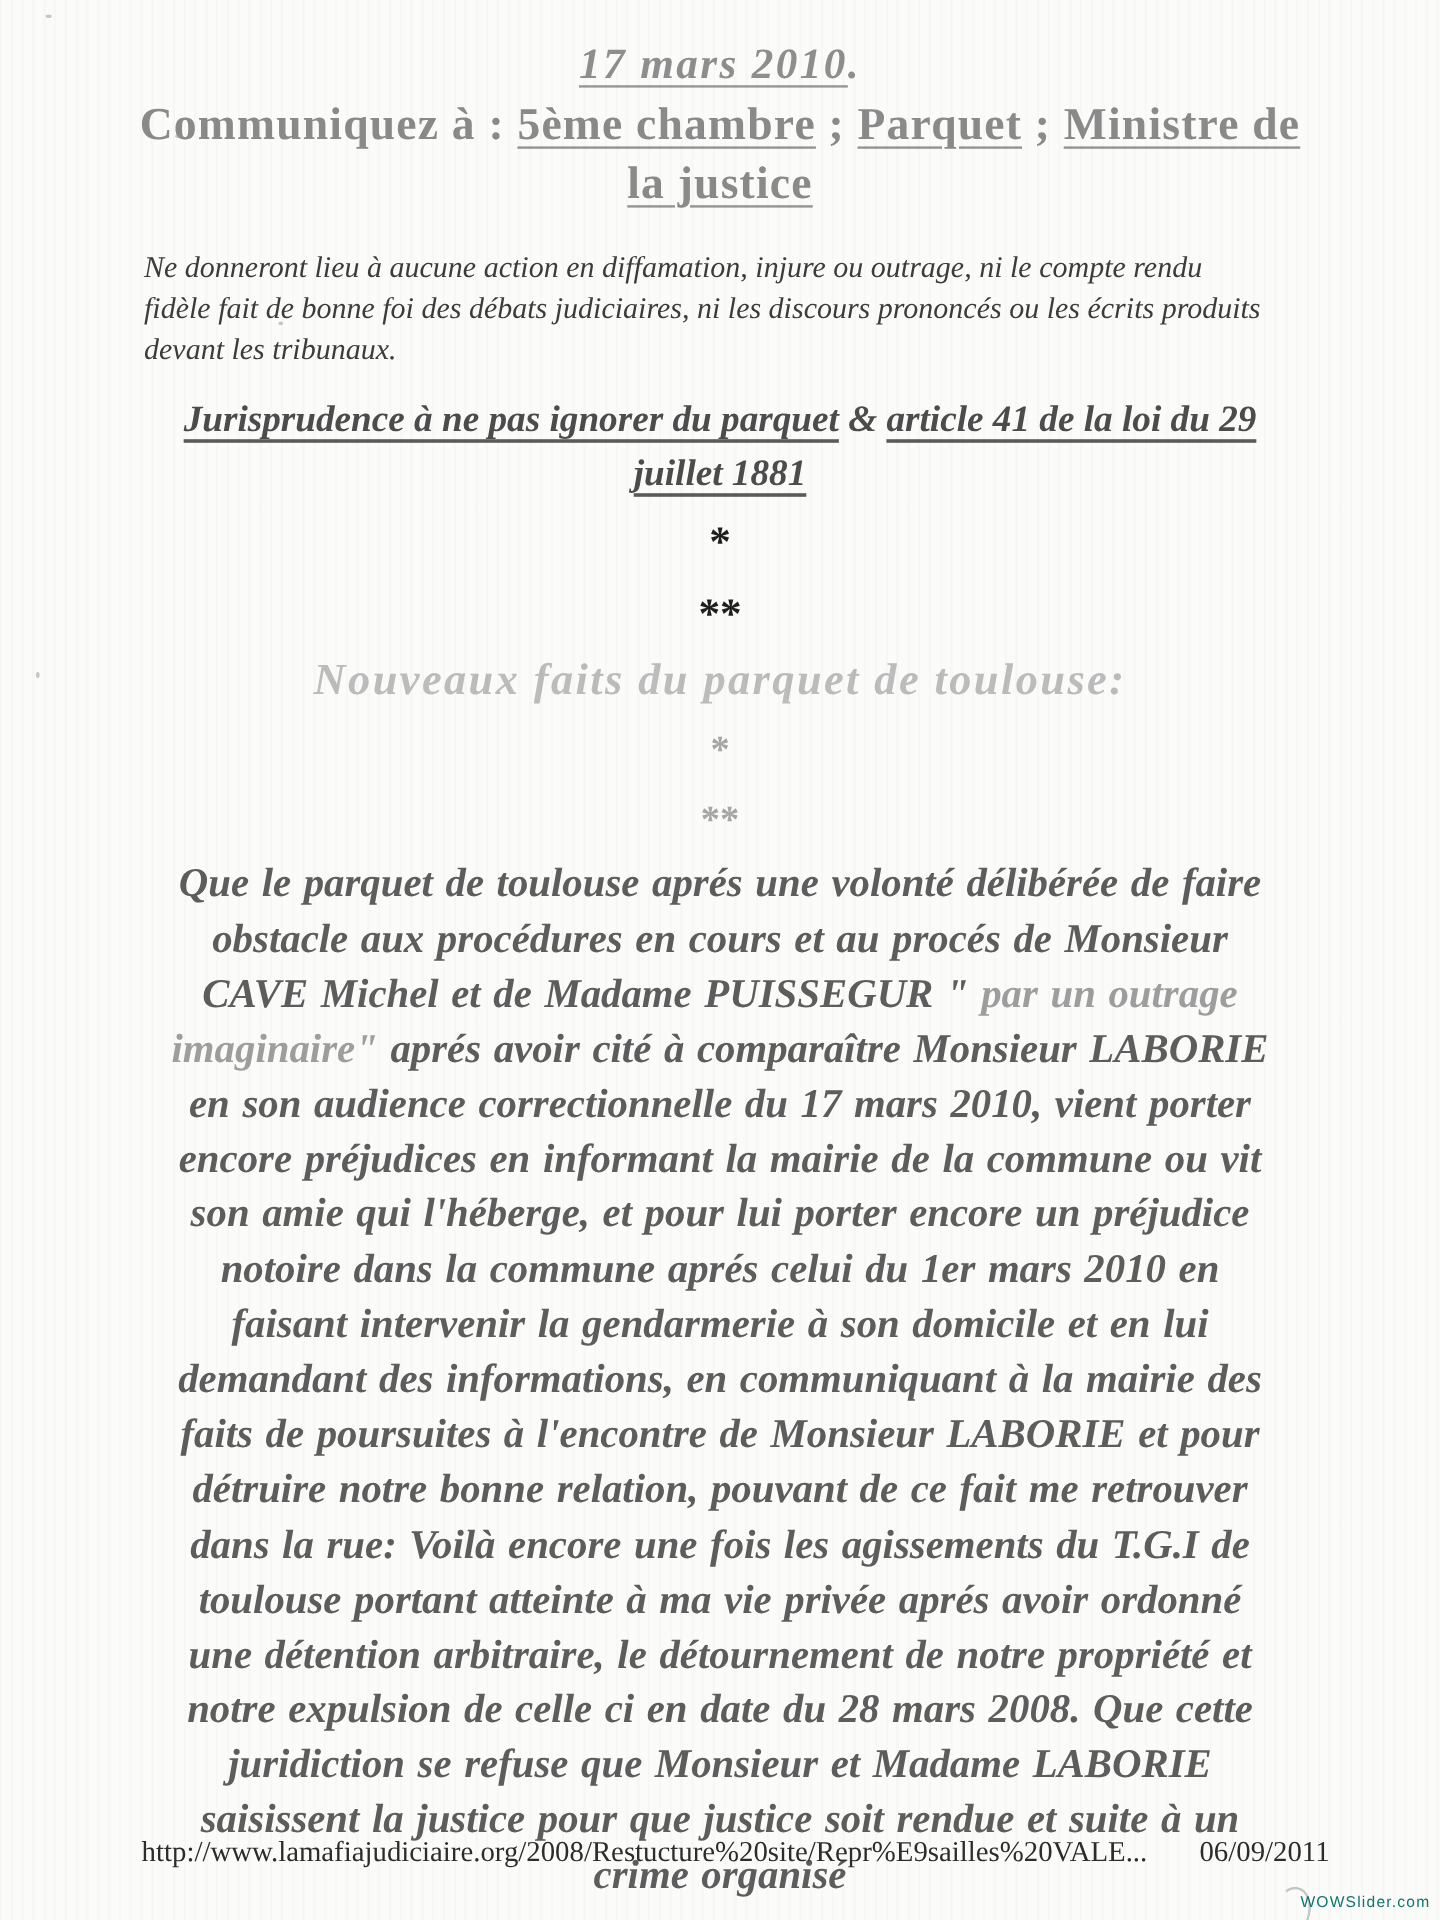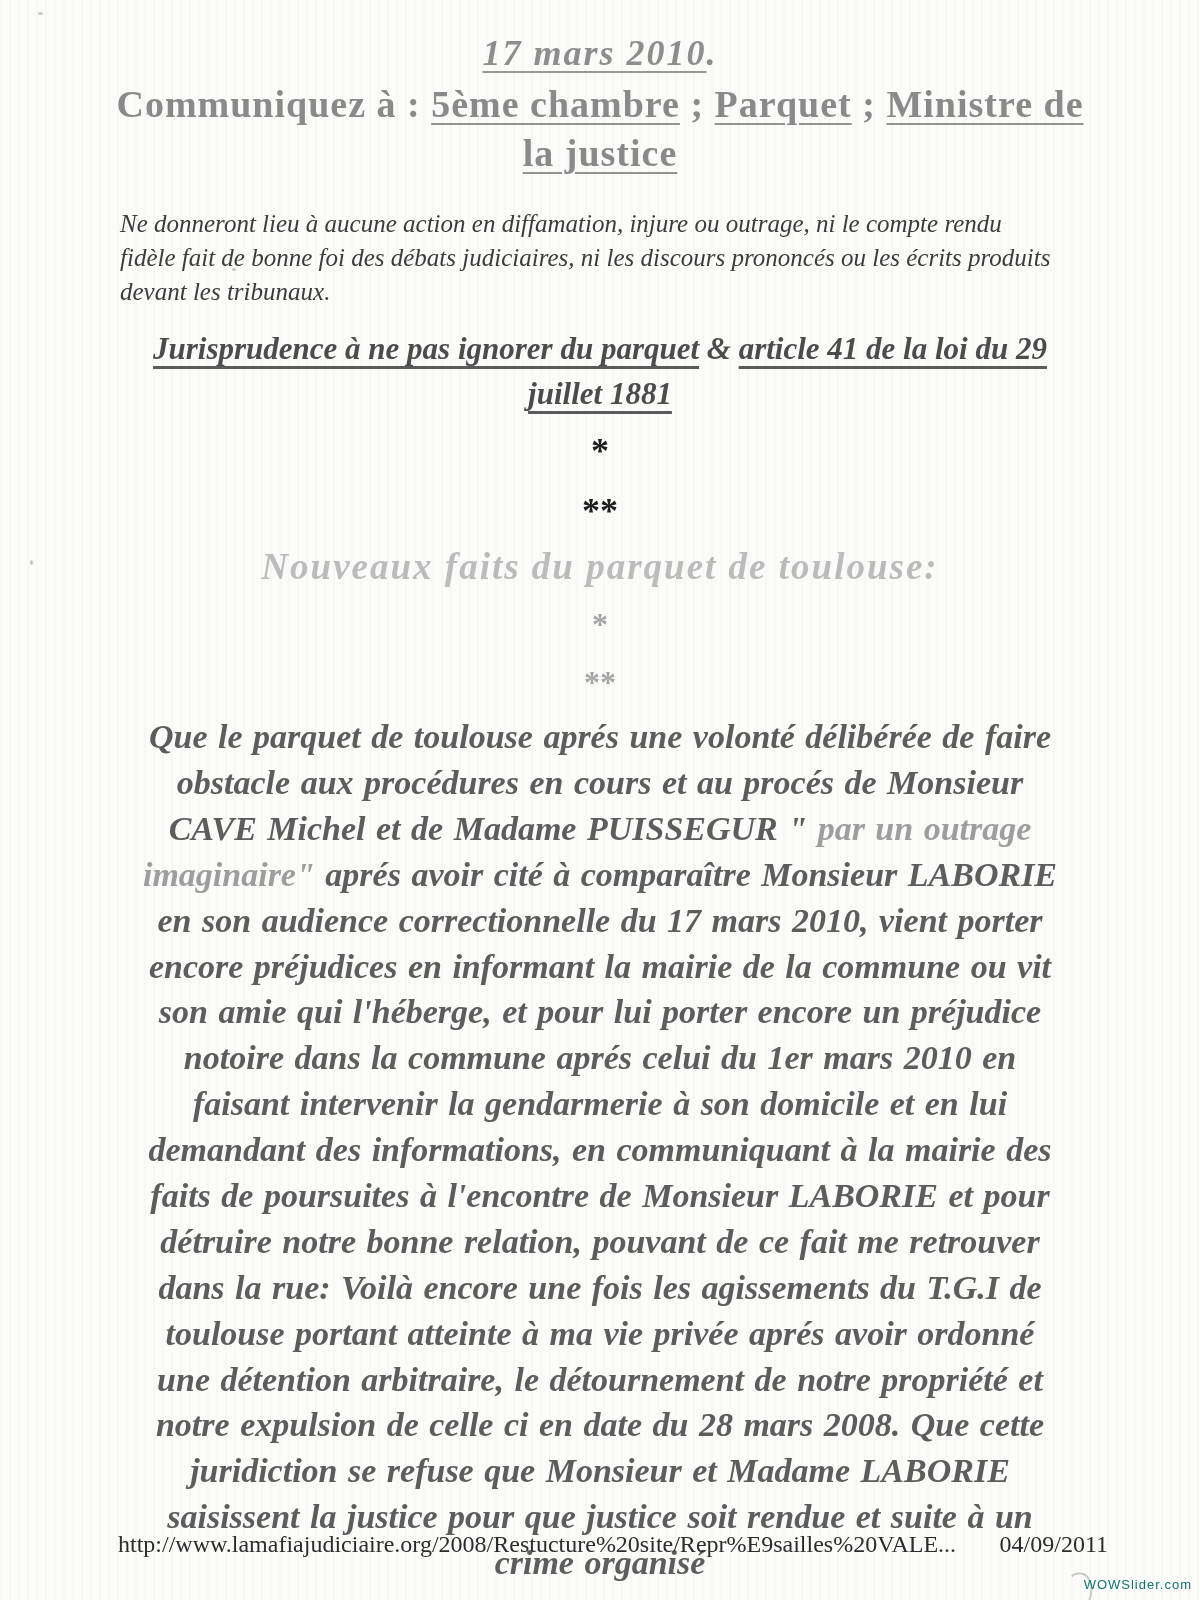--- a/index.html
+++ b/index.html
@@ -171,20 +171,20 @@
 
   <div class="subheading">Nouveaux faits du parquet de toulouse:</div>
 
   <div class="star light st3">*</div>
   <div class="star light st4">**</div>
 
   <p class="body-par"><span>Que le parquet de toulouse aprés une volonté délibérée de faire obstacle aux procédures en cours et au procés de Monsieur CAVE Michel et de Madame PUISSEGUR " </span><span class="light">par un outrage imaginaire"</span><span> aprés avoir cité à comparaître Monsieur LABORIE en son audience correctionnelle du 17 mars 2010, vient porter encore préjudices en informant la mairie de la commune ou vit son amie qui l'héberge, et pour lui porter encore un préjudice notoire dans la commune aprés celui du 1er mars 2010 en faisant intervenir la gendarmerie à son domicile et en lui demandant des informations, en communiquant à la mairie des faits de poursuites à l'encontre de Monsieur LABORIE et pour détruire notre bonne relation, pouvant de ce fait me retrouver dans la rue: Voilà encore une fois les agissements du T.G.I de toulouse portant atteinte à ma vie privée aprés avoir ordonné une détention arbitraire, le détournement de notre propriété et notre expulsion de celle ci en date du 28 mars 2008. Que cette juridiction se refuse que Monsieur et Madame LABORIE saisissent la justice pour que justice soit rendue et suite à un crime organisé</span></p>
 
   <div class="footer">
     <span class="url">http://www.lamafiajudiciaire.org/2008/Restucture%20site/Repr%E9sailles%20VALE...</span>
-    <span class="fdate">04/09/2011</span>
+    <span class="fdate">06/09/2011</span>
   </div>
 
   <span class="swirl"></span>
 
   <div class="watermark">WOWSlider.com</div>
 
 </div>
 
 </body></html>

